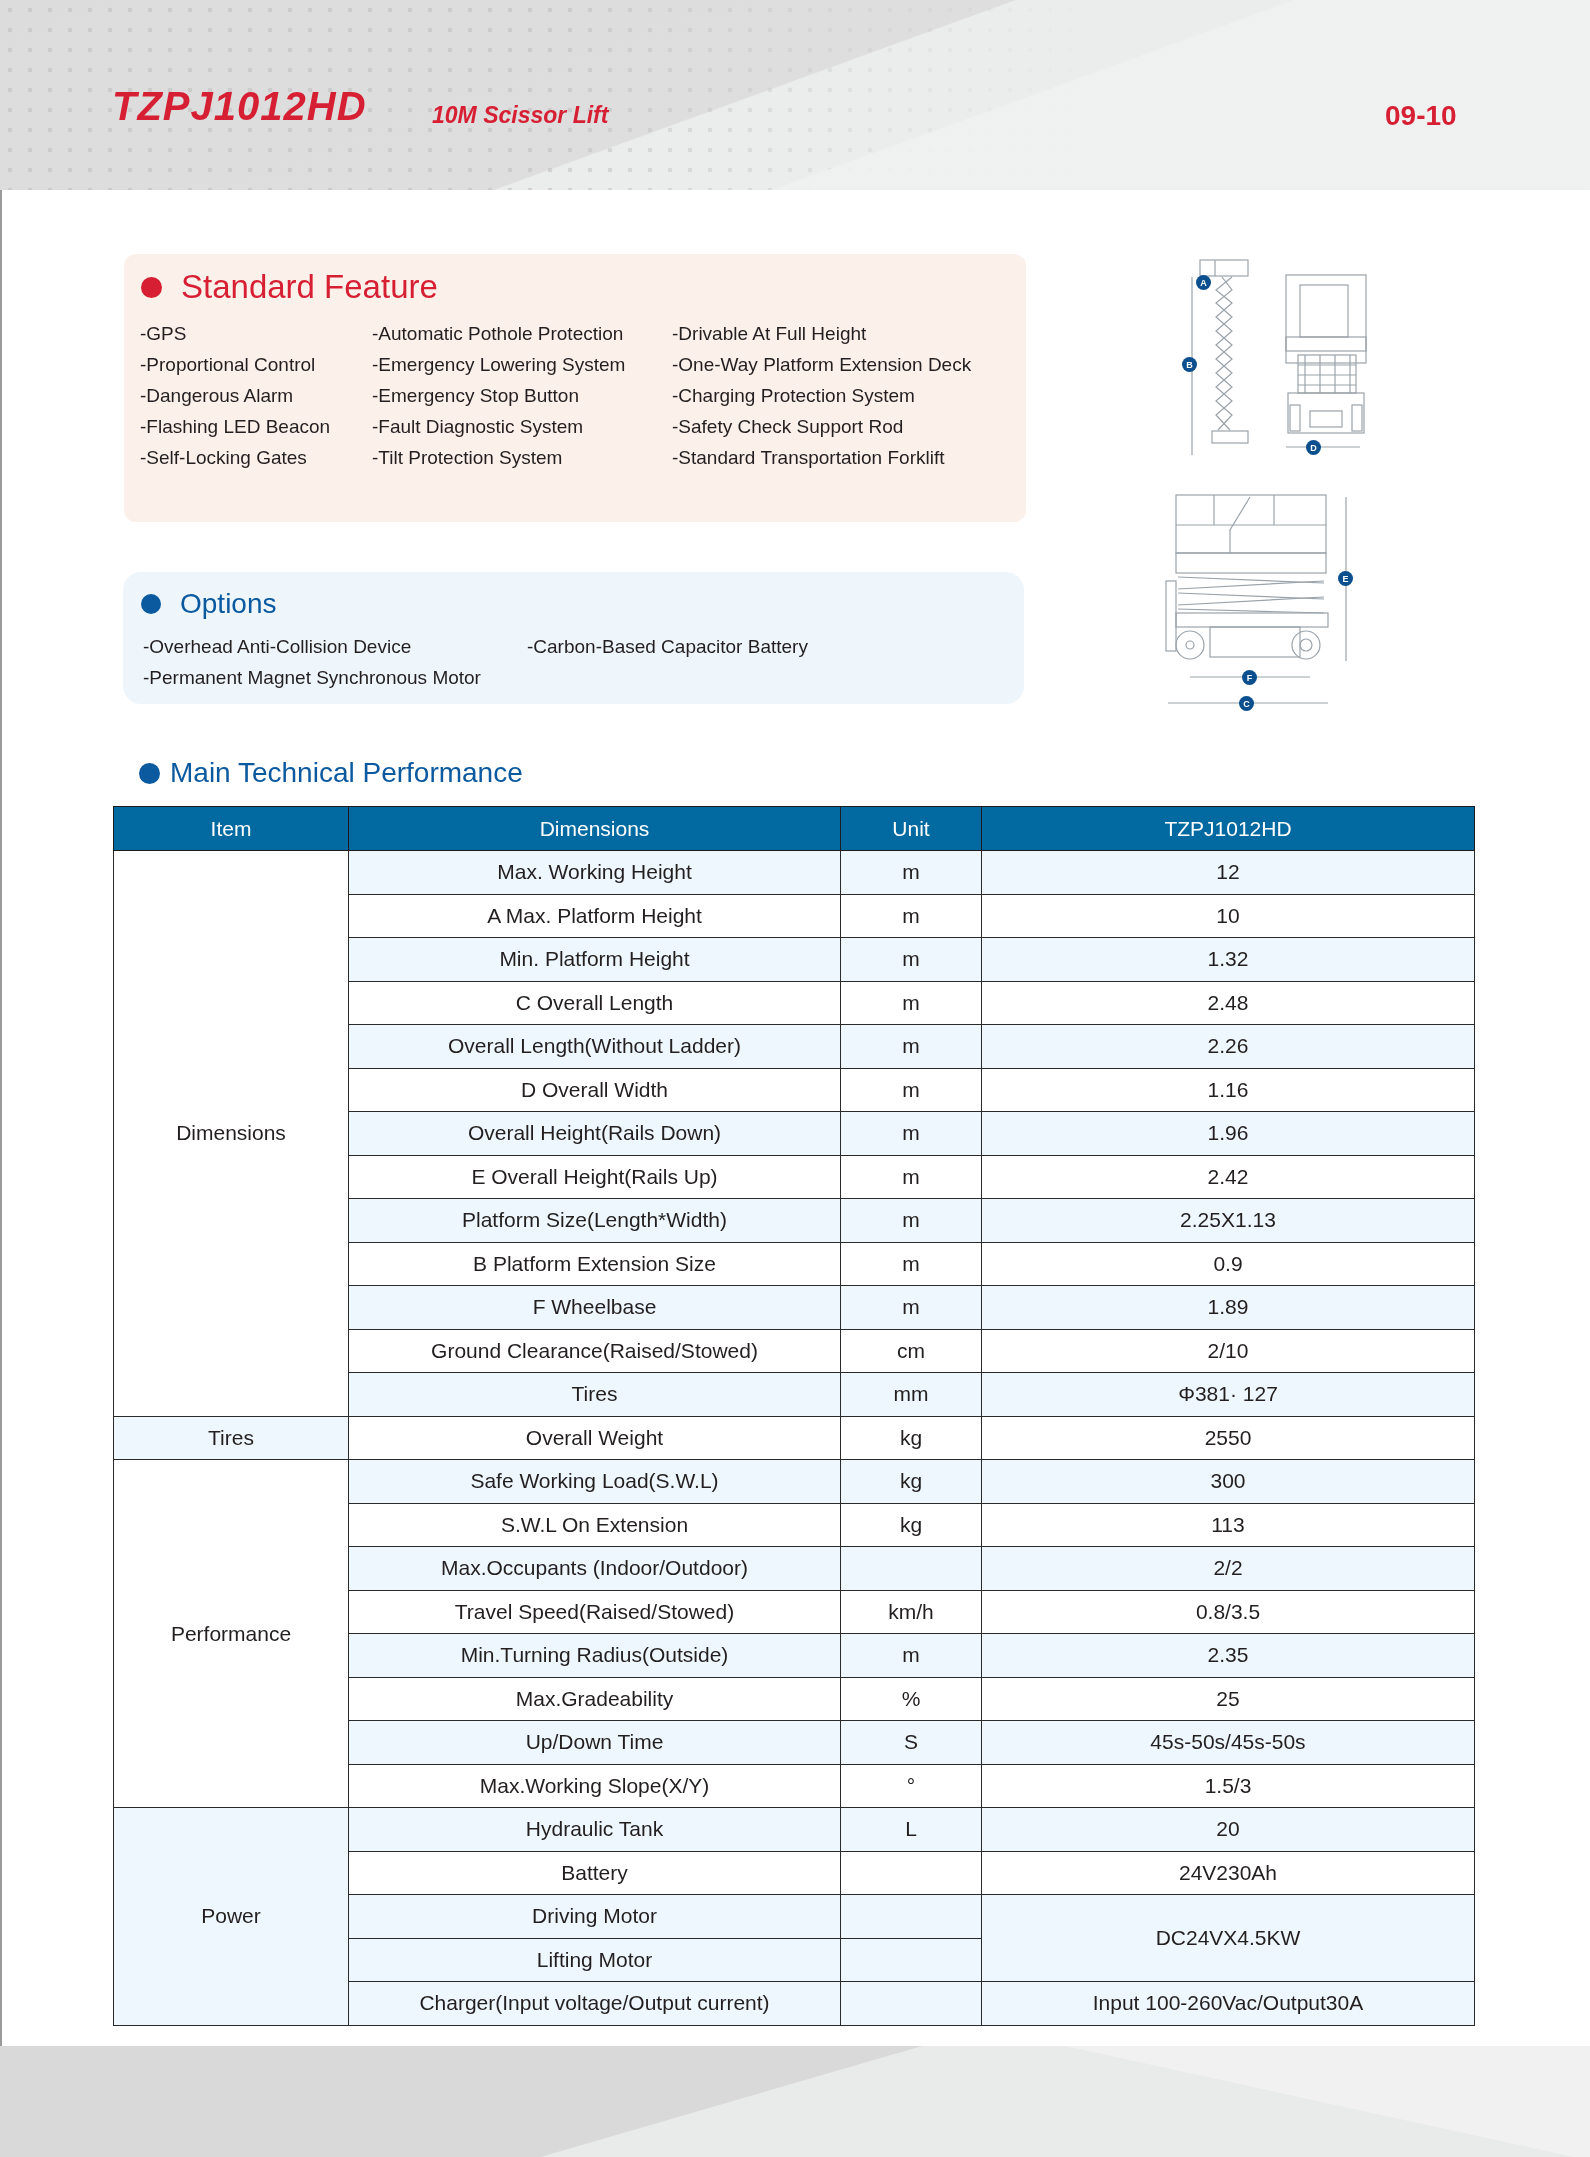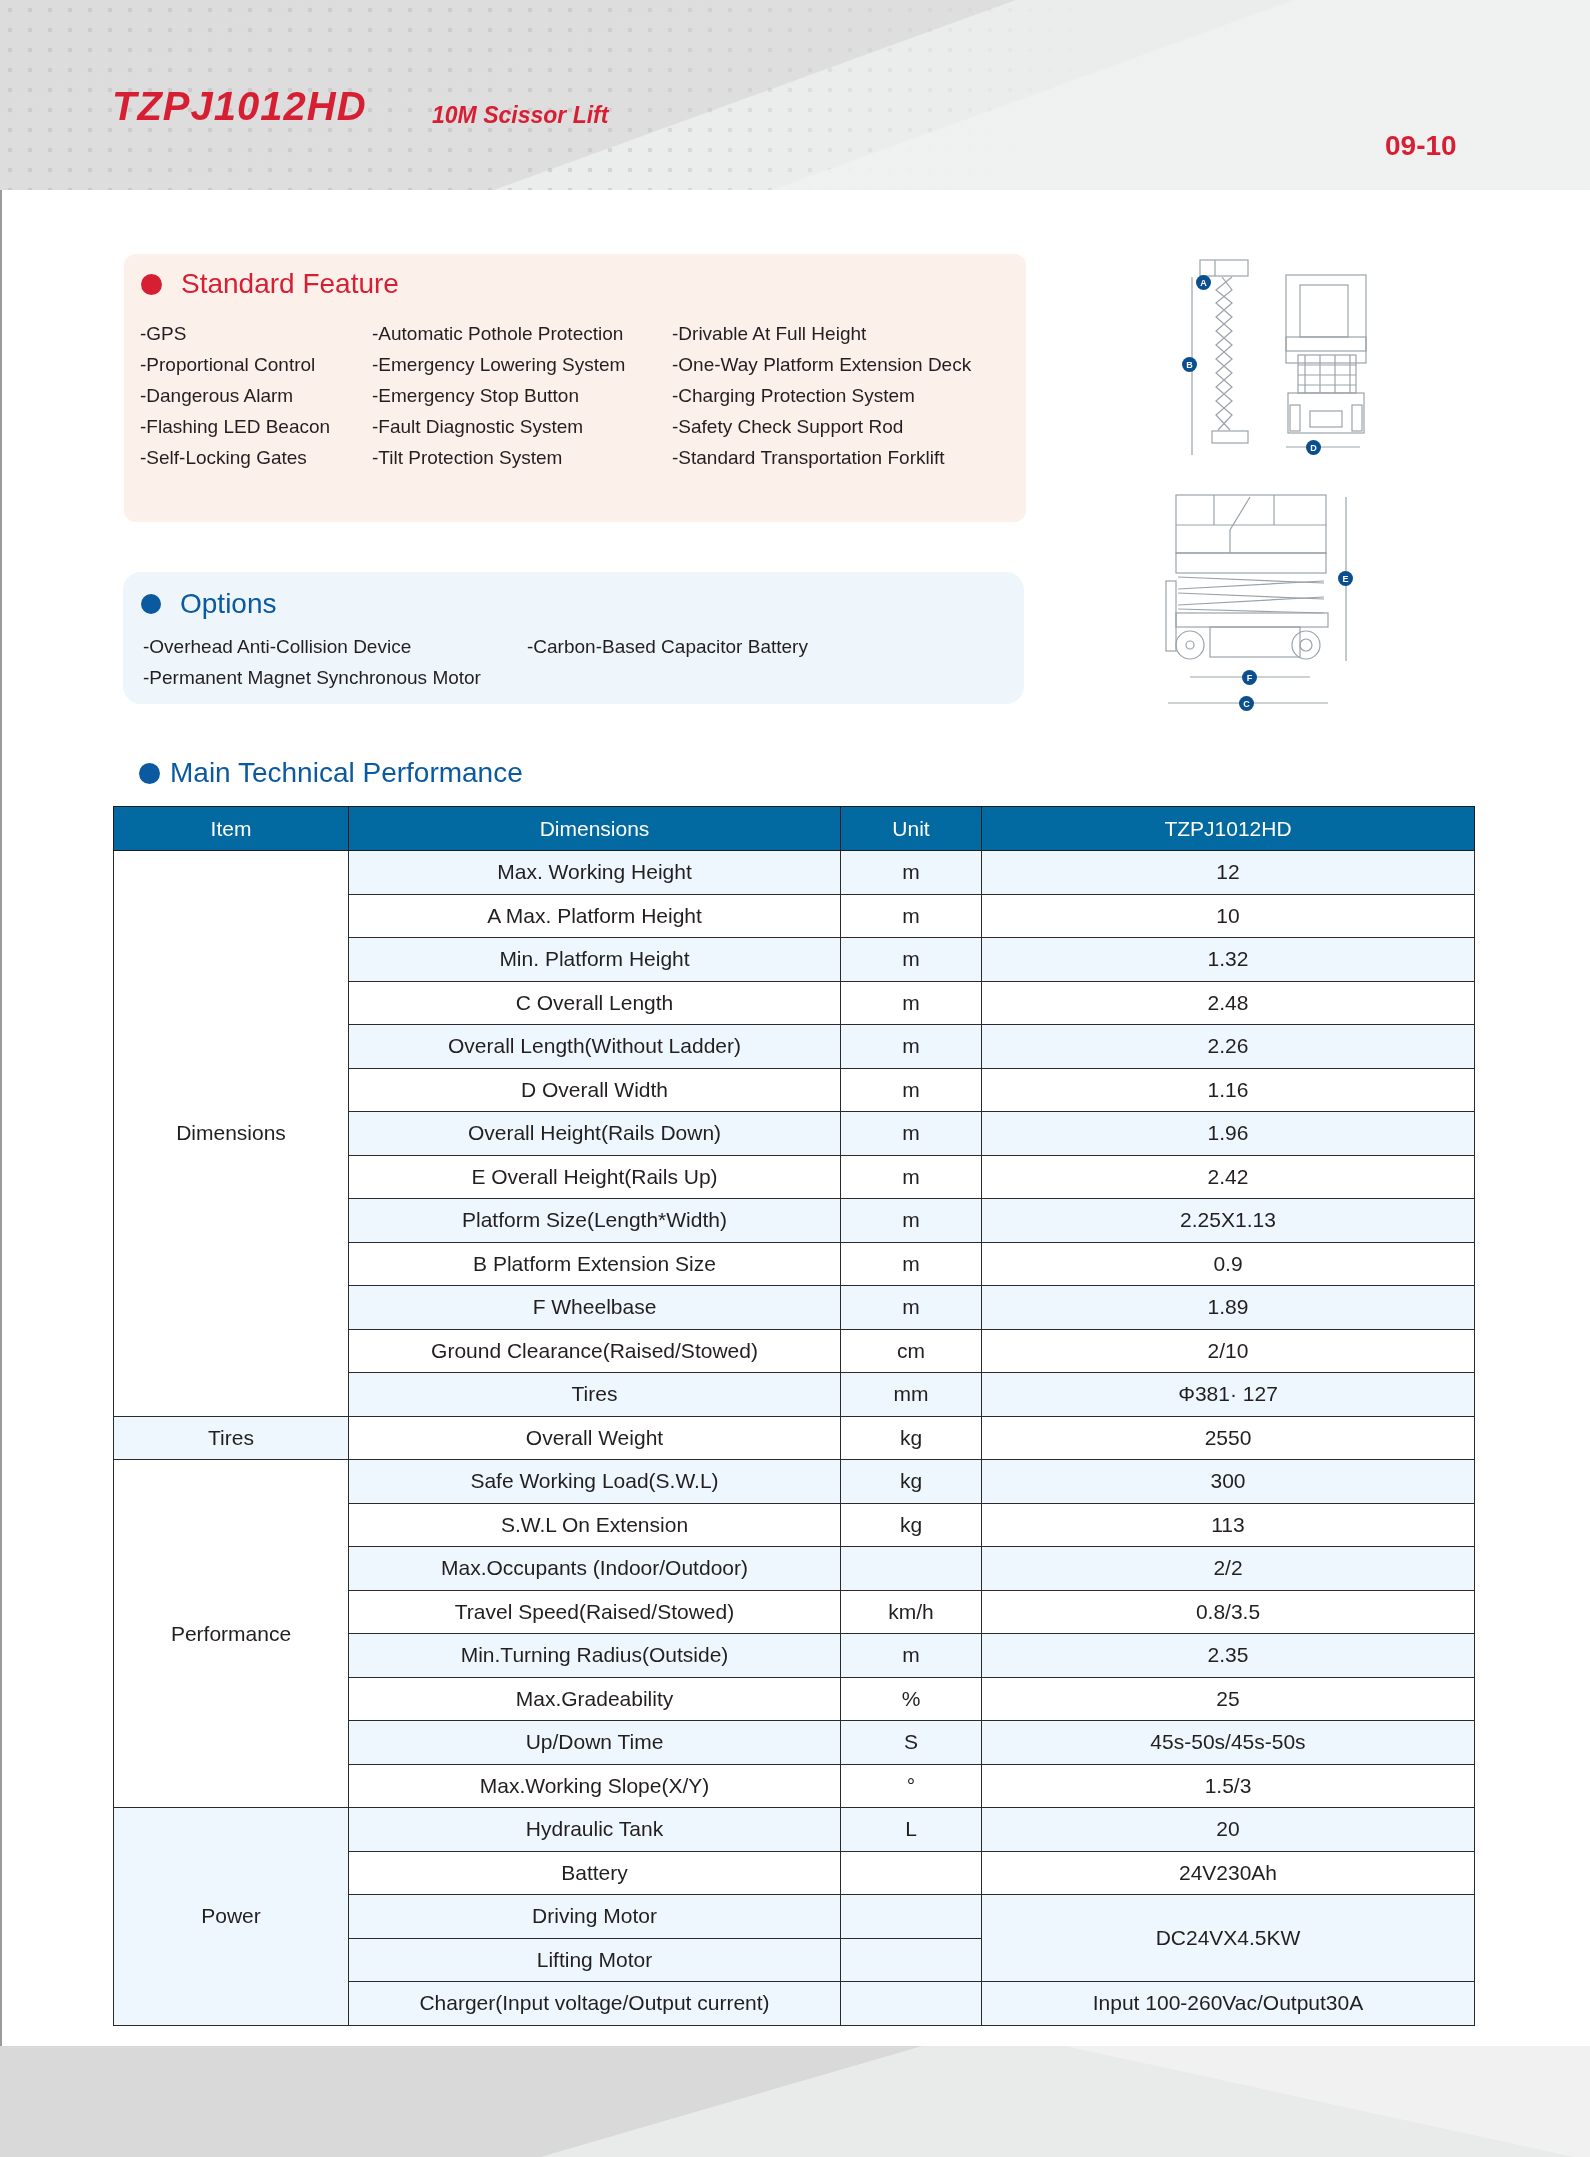--- a/index.html
+++ b/index.html
@@ -27,33 +27,33 @@
     position: absolute; left: 112px; top: 84px;
     font-family: "Liberation Sans", sans-serif; font-weight: bold; font-style: italic;
     font-size: 40px; color: #d71f34; letter-spacing: 1px;
   }
   .model-subtitle {
     position: absolute; left: 432px; top: 102px;
     font-weight: bold; font-style: italic; font-size: 23px; color: #d71f34;
   }
   .page-number {
     position: absolute; left: 1385px; top: 100px;
-    font-weight: bold; font-size: 28px; color: #d71f34; margin-top: 30px;
+    font-weight: bold; font-size: 28px; color: #d71f34;
   }
 
   
   .feature-box {
     position: absolute; left: 124px; top: 254px; width: 902px; height: 268px;
     background: #fcf0eb; border-radius: 12px;
   }
   .section-head { position: absolute; display: flex; align-items: center; }
   .section-head .dot { width: 21px; height: 21px; border-radius: 50%; }
   .feature-box .section-head { left: 17px; top: 14px; }
   .feature-box .section-head .dot { background: #d71f34; margin-right: 19px; }
-  .feature-box .section-head .label { font-size: 28px; color: #d71f34; }
+  .feature-box .section-head .label { font-size: 33px; color: #d71f34; }
   .feat-col { position: absolute; top: 64px; }
   .feat-col div { font-size: 19px; line-height: 31px; color: #231f20; white-space: nowrap; }
   .feat-col.c1 { left: 16px; }
   .feat-col.c2 { left: 248px; }
   .feat-col.c3 { left: 548px; }
 
   
   .options-box {
     position: absolute; left: 123px; top: 572px; width: 901px; height: 132px;
     background: #eef6fc; border-radius: 18px;

